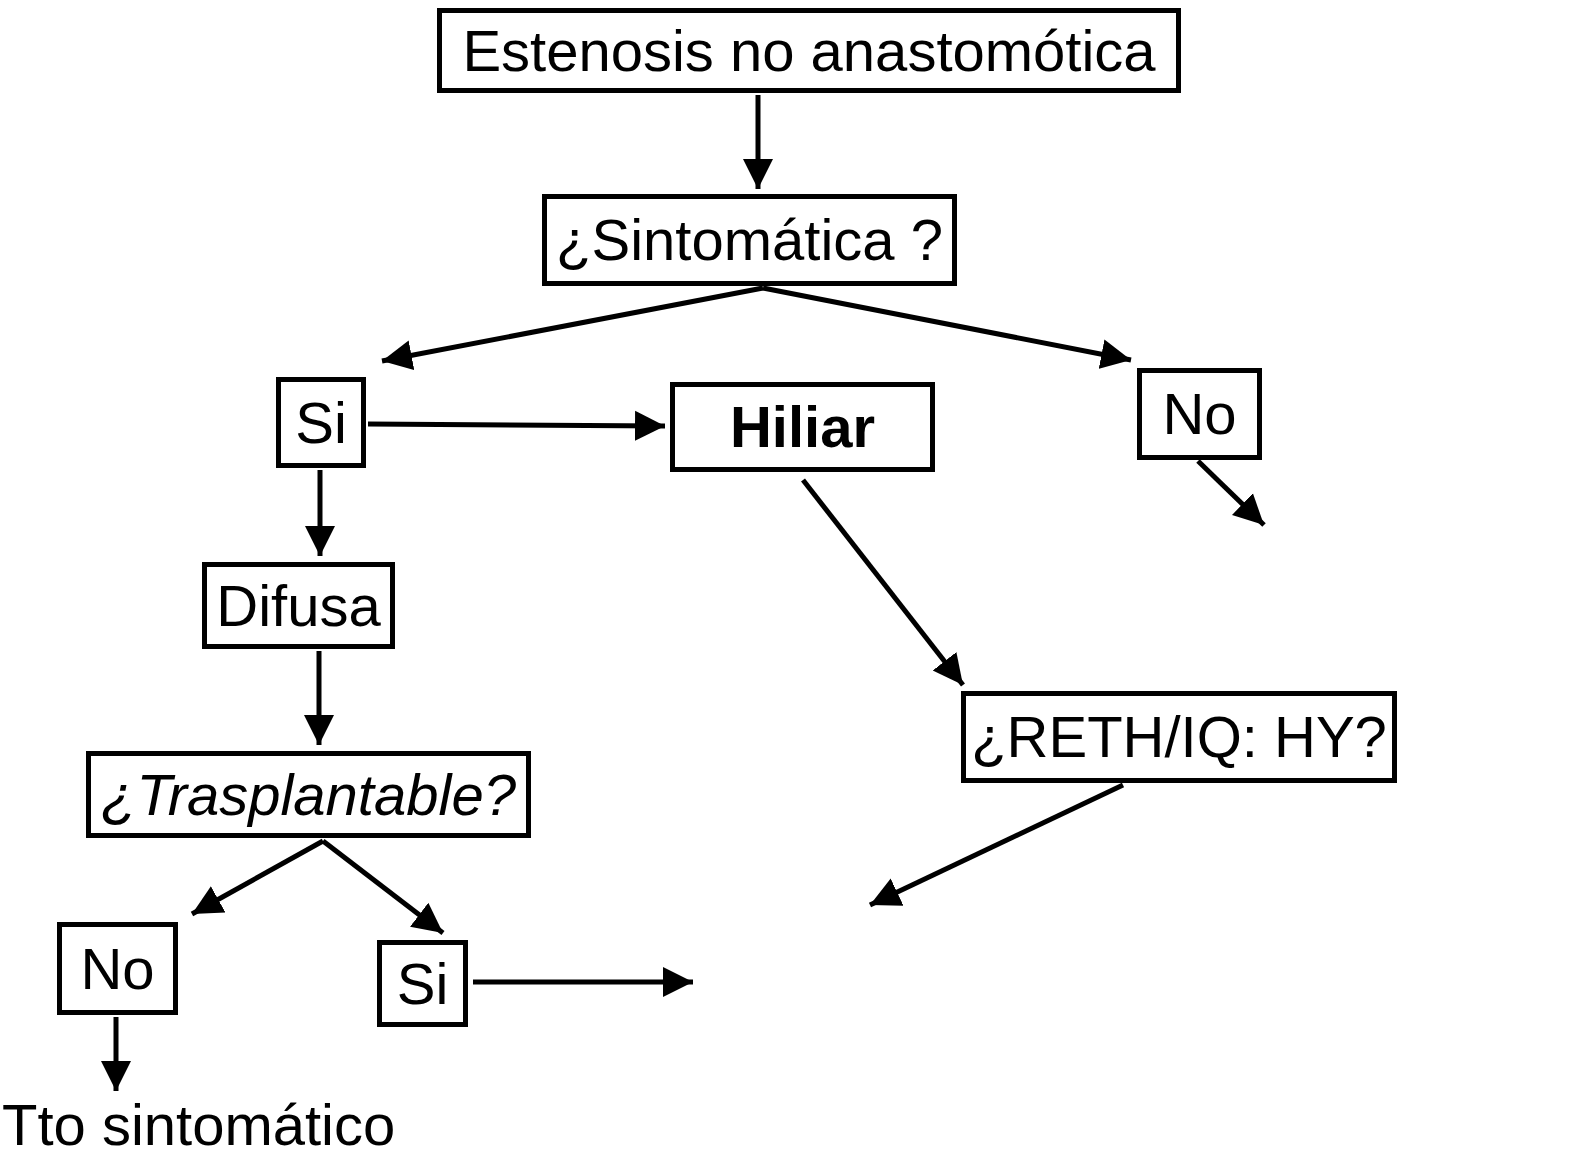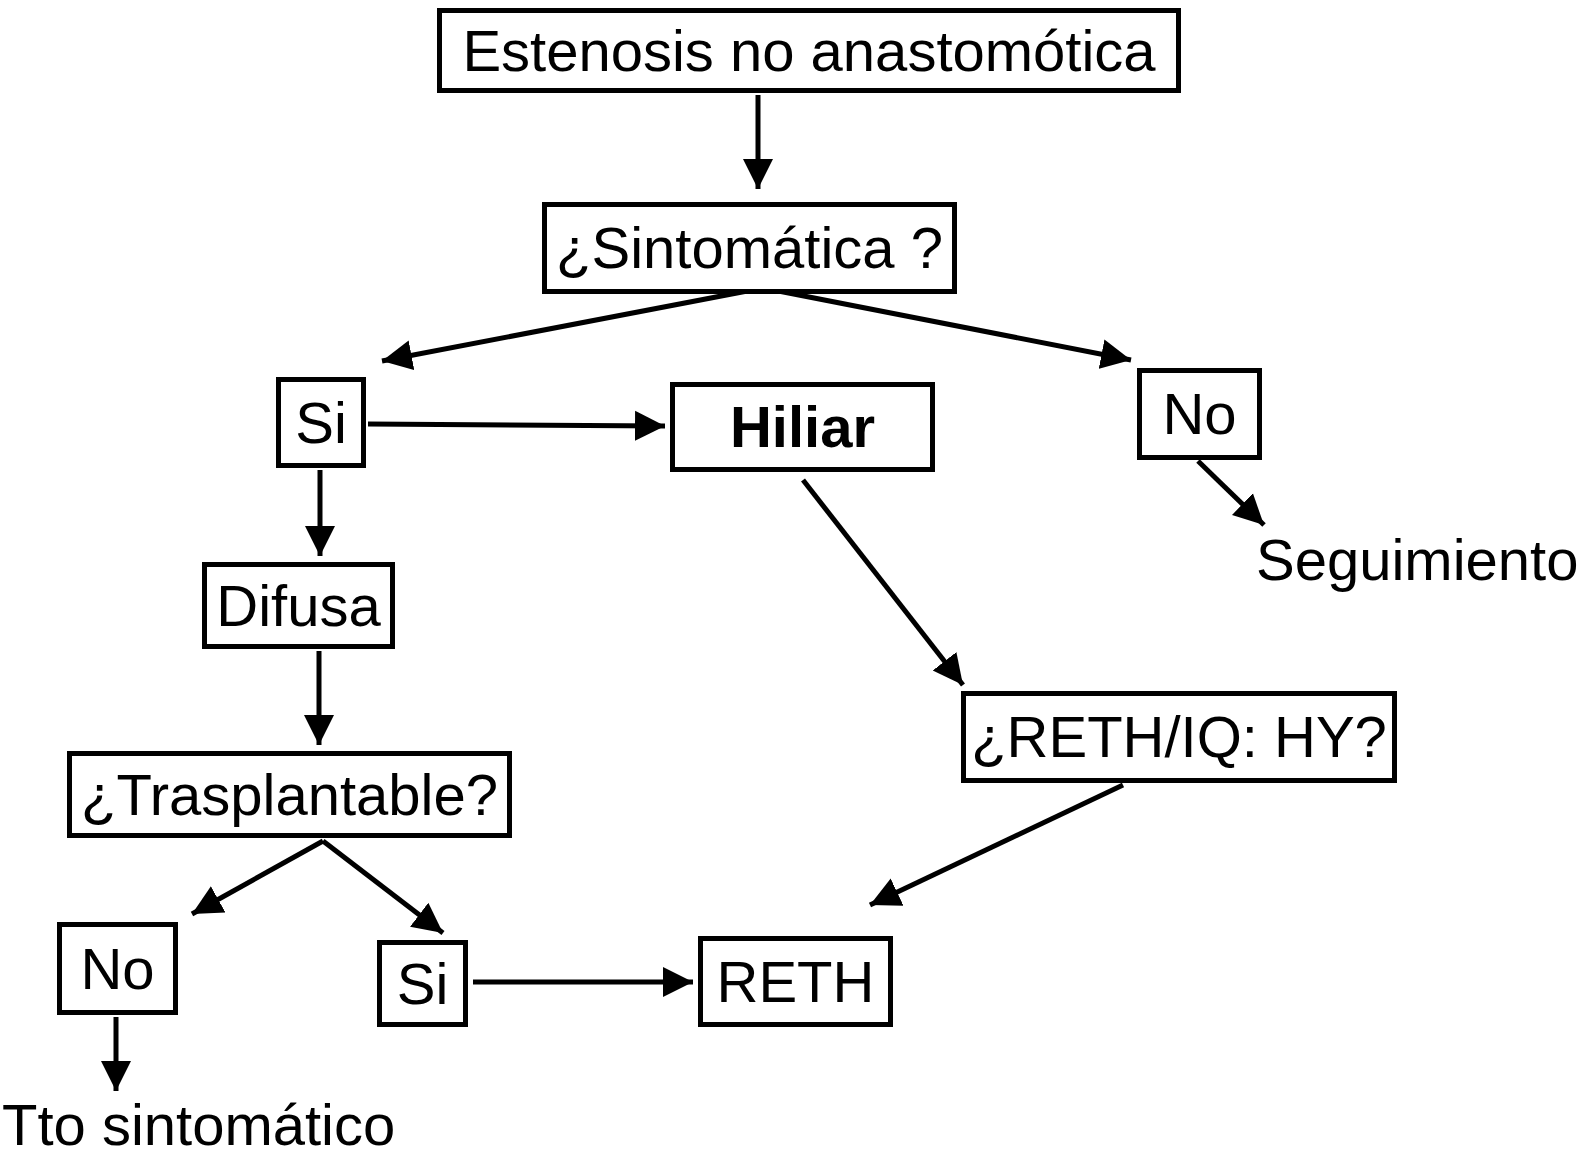--- a/index.html
+++ b/index.html
@@ -73,45 +73,41 @@
       <line x1="323" y1="841" x2="443" y2="933" class="edge" marker-end="url(#ah)"></line>
       <line x1="803" y1="480" x2="963" y2="685" class="edge" marker-end="url(#ah)"></line>
       <line x1="1123" y1="785" x2="870" y2="905" class="edge" marker-end="url(#ah)"></line>
       <line x1="473" y1="982" x2="693" y2="982" class="edge" marker-end="url(#ah)"></line>
       <line x1="116" y1="1017" x2="116" y2="1091" class="edge" marker-end="url(#ah)"></line>
     </svg>
 
 <div class="node" style="left: 437px; top: 8px; width: 744px; height: 85px;">
       <span>Estenosis no anastomótica</span>
     </div>
-    <div class="node" style="left: 542px; top: 202px; width: 415px; height: 92px;">
+    <div class="node" style="left: 542px; top: 194px; width: 415px; height: 92px;">
       <span>¿Sintomática ?</span>
     </div>
     <div class="node" style="left: 276px; top: 377px; width: 90px; height: 91px;">
       <span>Si</span>
     </div>
     <div class="node" style="left: 670px; top: 382px; width: 265px; height: 90px; font-weight: bold;">
       <span>Hiliar</span>
     </div>
     <div class="node" style="left: 1137px; top: 368px; width: 125px; height: 92px;">
       <span>No</span>
     </div>
     <div class="node" style="left: 202px; top: 562px; width: 193px; height: 87px;">
       <span>Difusa</span>
     </div>
-    <div class="node" style="left: 67px; top: 751px; width: 445px; height: 87px;">
+    <div class="node" style="left: 86px; top: 751px; width: 445px; height: 87px; font-style: italic;">
       <span>¿Trasplantable?</span>
     </div>
     <div class="node" style="left: 961px; top: 691px; width: 436px; height: 92px;">
       <span>¿RETH/IQ: HY?</span>
     </div>
     <div class="node" style="left: 57px; top: 922px; width: 121px; height: 93px;">
       <span>No</span>
     </div>
     <div class="node" style="left: 377px; top: 940px; width: 91px; height: 87px;">
       <span>Si</span>
     </div>
-    <div class="node" style="left: 698px; top: 936px; width: 195px; height: 91px;">
-      <span>RETH</span>
-    </div>
-    <div class="floating-label" style="left: 1256px; top: 528px;">Seguimiento</div>
     <div class="floating-label" style="left: 2px; top: 1093px;">Tto sintomático</div>
   </div>
 
 </body></html>

